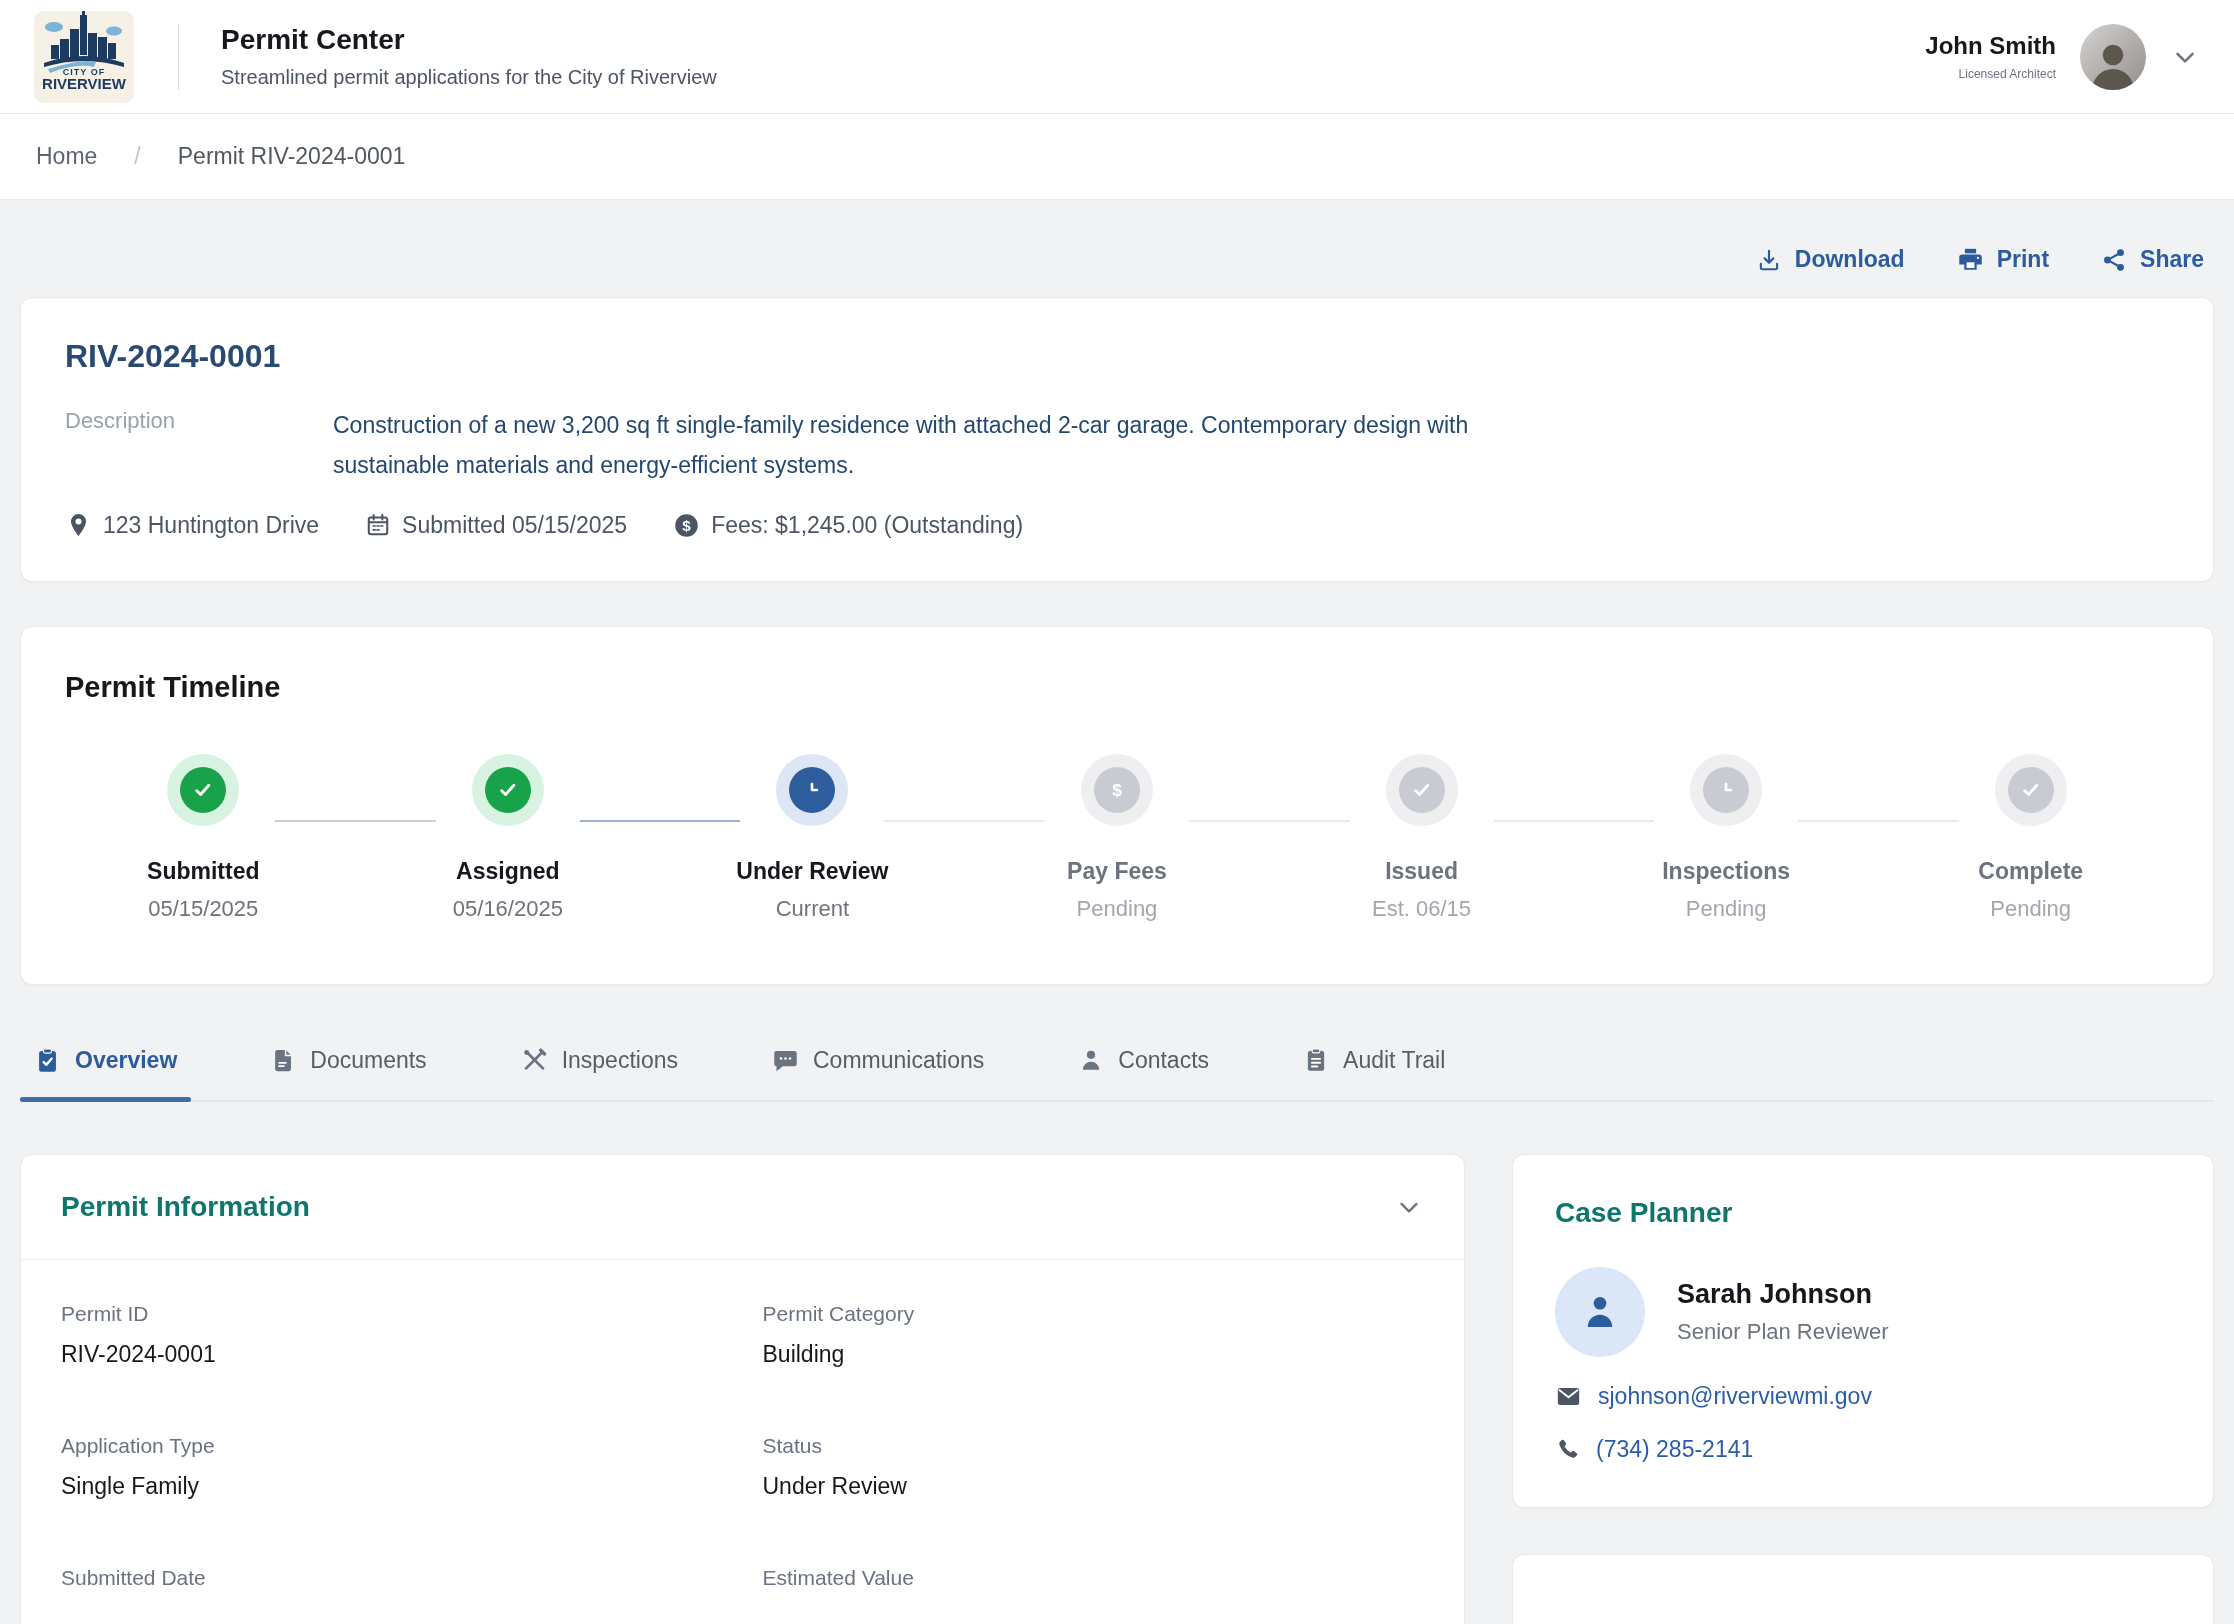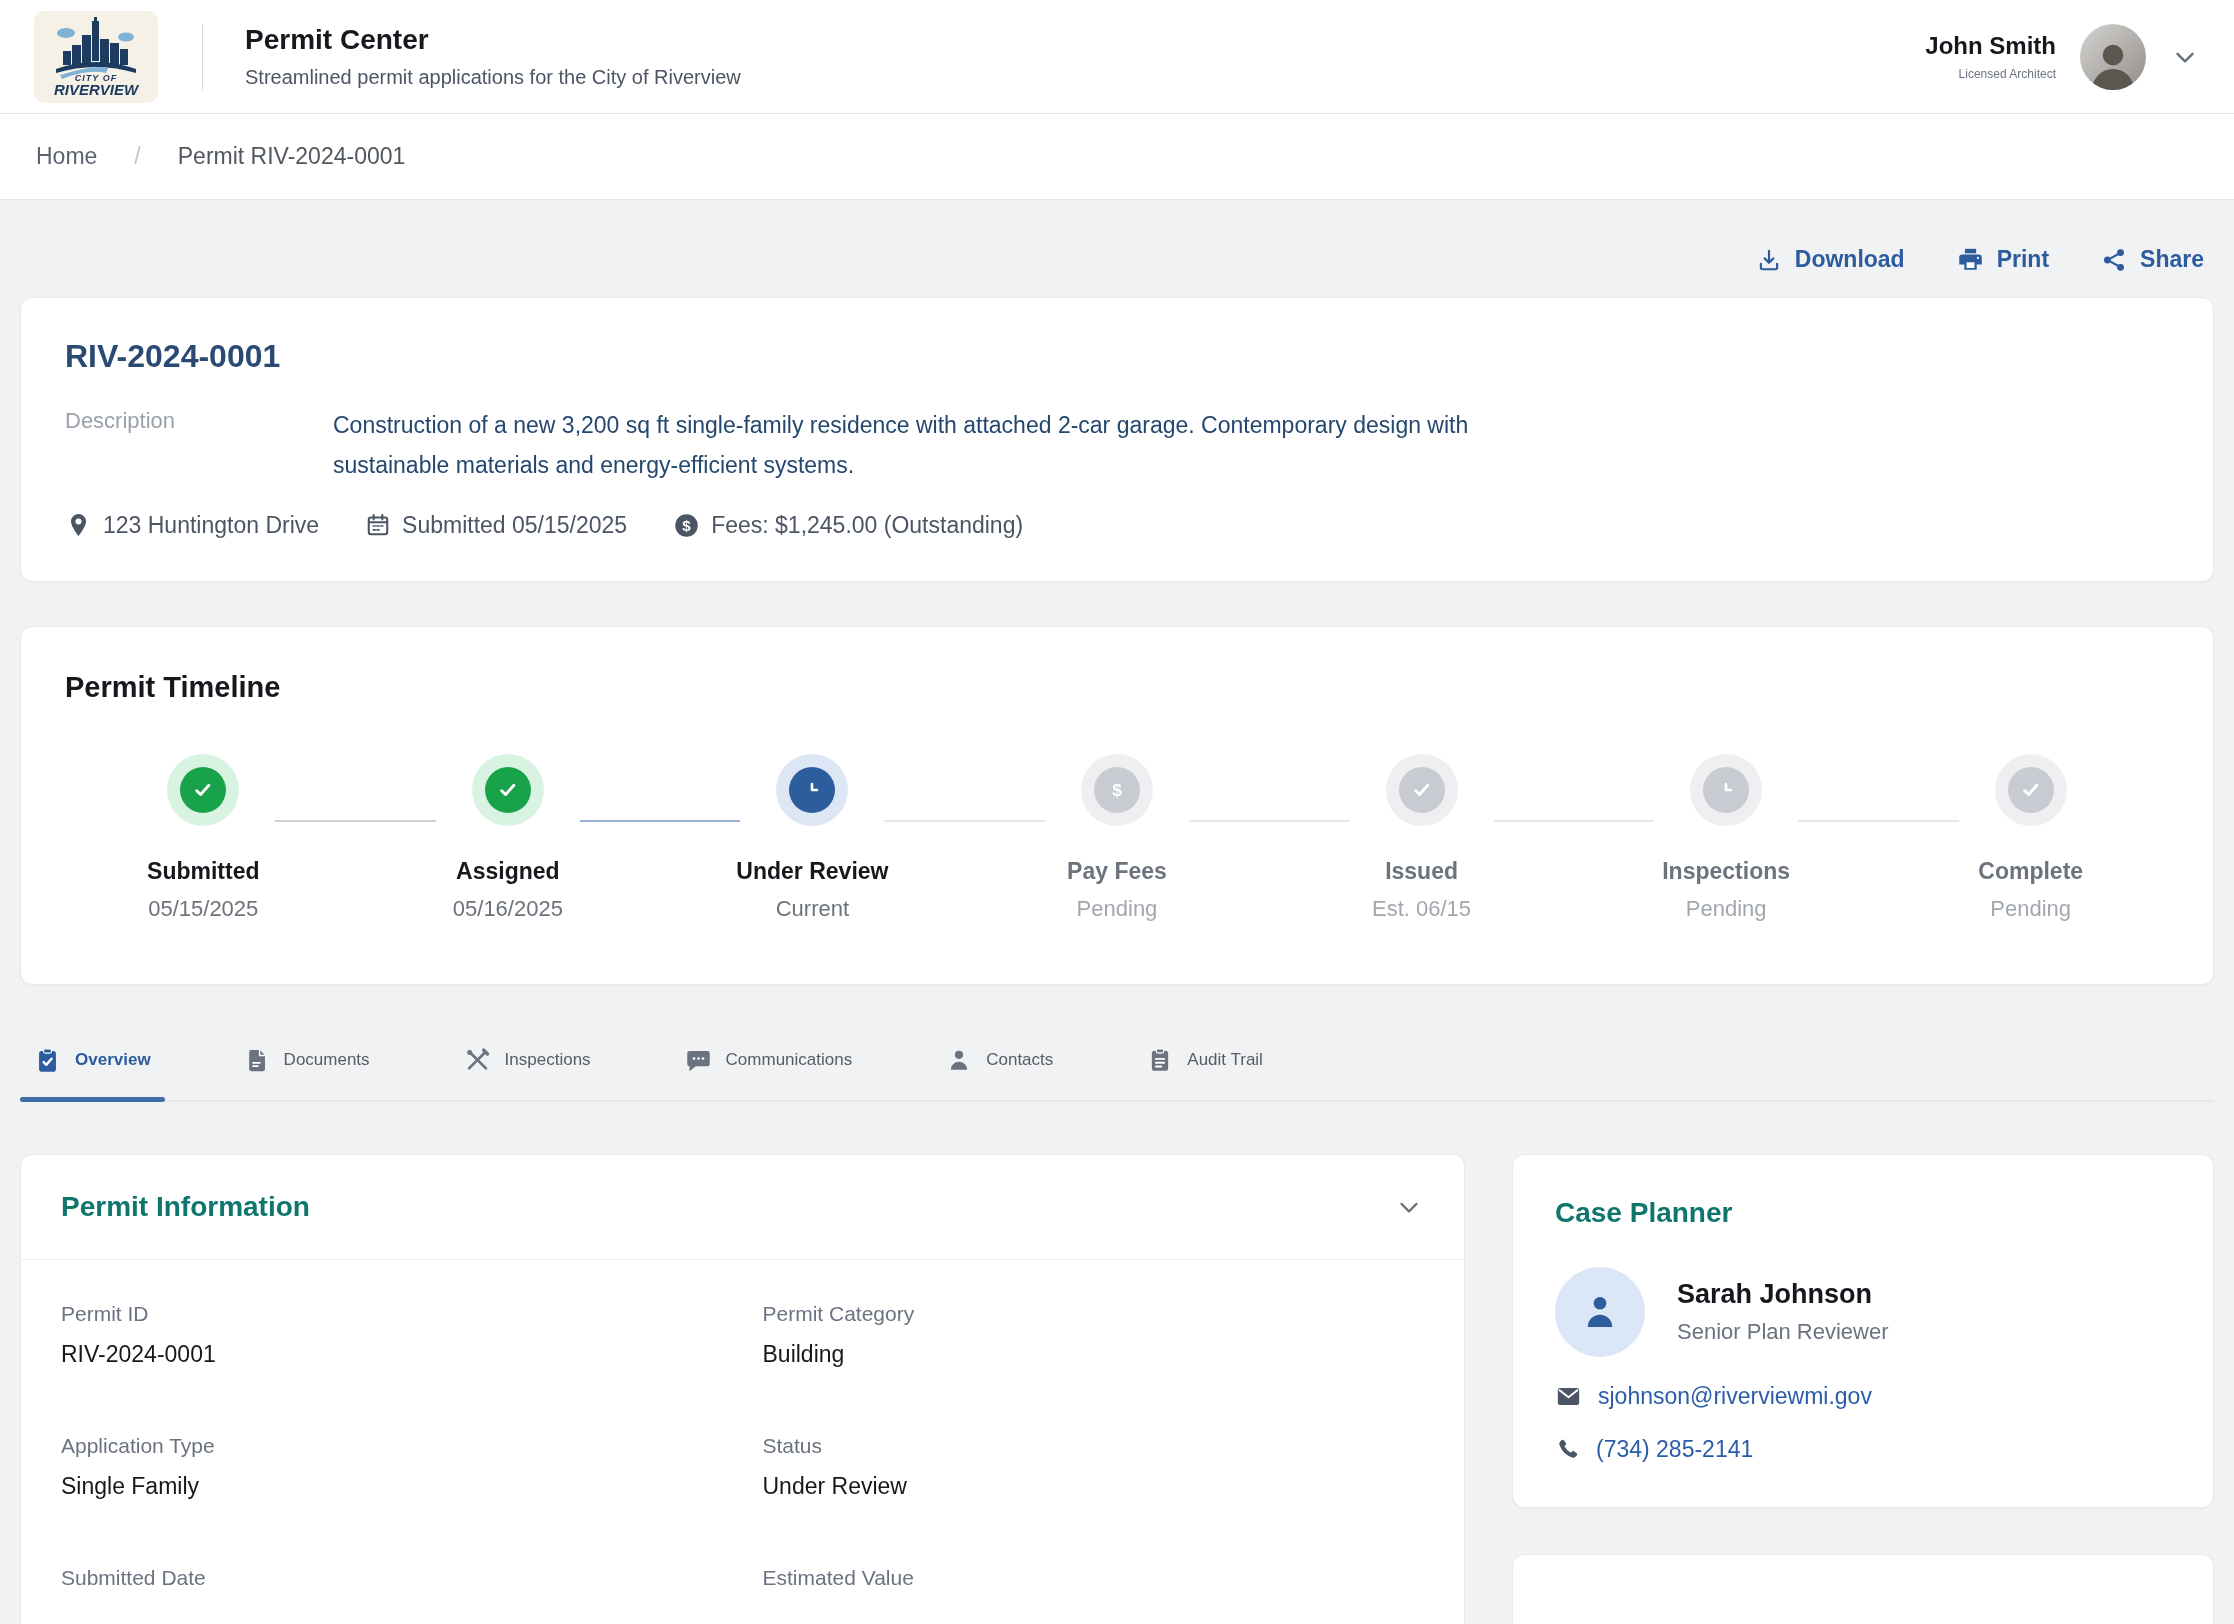--- a/index.html
+++ b/index.html
@@ -7,22 +7,22 @@
   body {
     font-family:"Liberation Sans","DejaVu Sans",sans-serif;
     background:#f1f2f3; color:#17181d;
   }
   
   .topbar {
     height:114px; background:#fff; border-bottom:1px solid #e7e8ea;
     display:flex; align-items:center; padding:0 34px;
   }
   .logo-box {
-    width:124px; height:92px; background:#f6f1e7; border-radius:10px;
-    display:flex; align-items:center; justify-content:center; flex:0 0 auto;font-style:italic;
+    width:100px; height:92px; background:#f6f1e7; border-radius:10px;
+    display:flex; align-items:flex-start; justify-content:center; flex:0 0 auto;
   }
   .v-div { width:1px; height:66px; background:#d9dbde; margin:0 42px 0 44px; }
   .app-title { font-size:28px; font-weight:700; color:#17181d; }
   .app-sub { font-size:20px; color:#4b5563; margin-top:10px; }
   .top-spacer { flex:1; }
   .user-meta { text-align:right; }
   .user-name { font-size:24px; font-weight:700; color:#17181d; }
   .user-role { font-size:12px; color:#6b7280; margin-top:7px; }
   .avatar {
     width:66px; height:66px; border-radius:50%; margin-left:24px; flex:0 0 auto;
@@ -87,21 +87,21 @@
   .state-pending  .circle-outer { background:#efeff1; }
   .state-pending  .circle-inner { background:#c8cbd1; }
   .step-label { margin-top:32px; font-size:23px; font-weight:700; color:#17181d; }
   .state-pending .step-label { color:#6d737c; }
   .step-sub { margin-top:11px; font-size:22px; color:#6d737c; }
   .state-pending .step-sub { color:#a2a7af; }
   
   .tabs { display:flex; margin-top:48px; border-bottom:2px solid #e5e7e9; padding:0 2px; }
   .tab {
     position:relative; display:flex; align-items:center; gap:14px;
-    font-size:17px; color:#565d66; padding:14px 12px 26px 12px;
+    font-size:23px; color:#565d66; padding:14px 12px 26px 12px;
     margin-right:70px; cursor:pointer; font-weight:500;
   }
   .tab svg { color:#6b7280; }
   .tab.active { color:#2d5c9e; font-weight:600; }
   .tab.active svg { color:#2d5c9e; }
   .tab.active::after {
     content:""; position:absolute; left:-2px; right:-2px; bottom:-2px;
     height:5px; background:#3f6ea6; border-radius:3px;
   }
   

